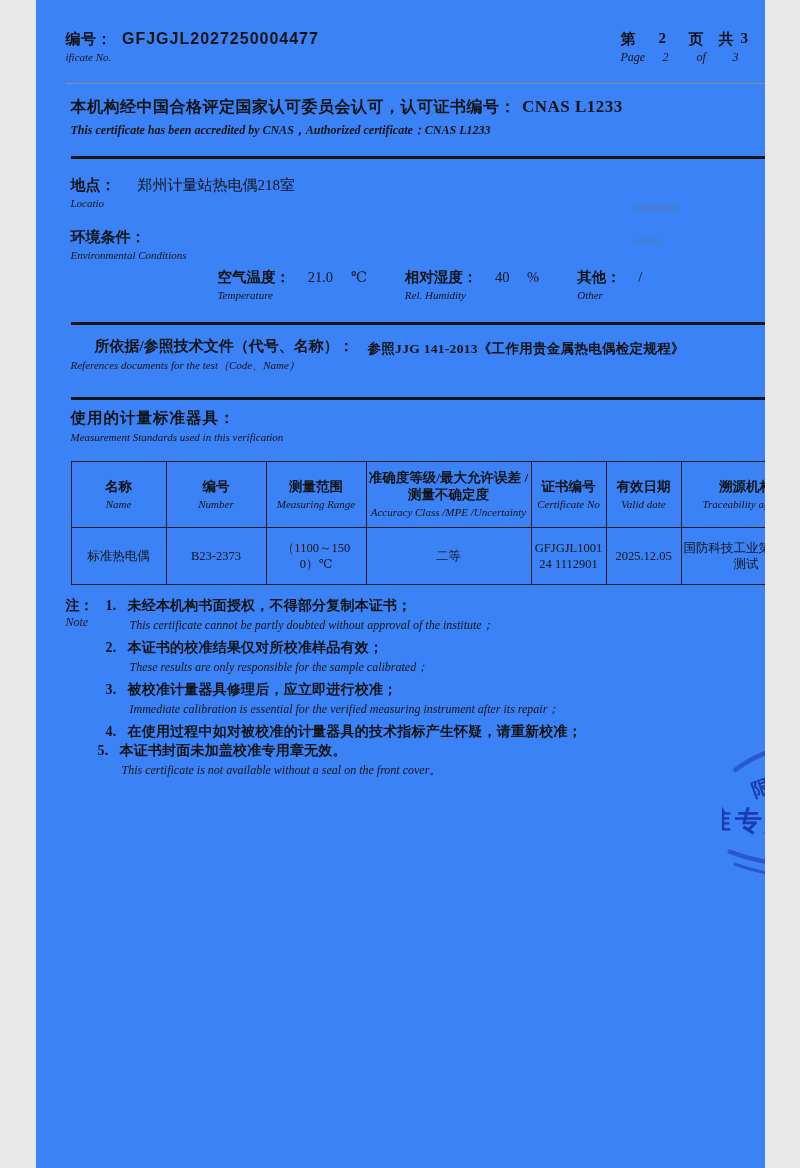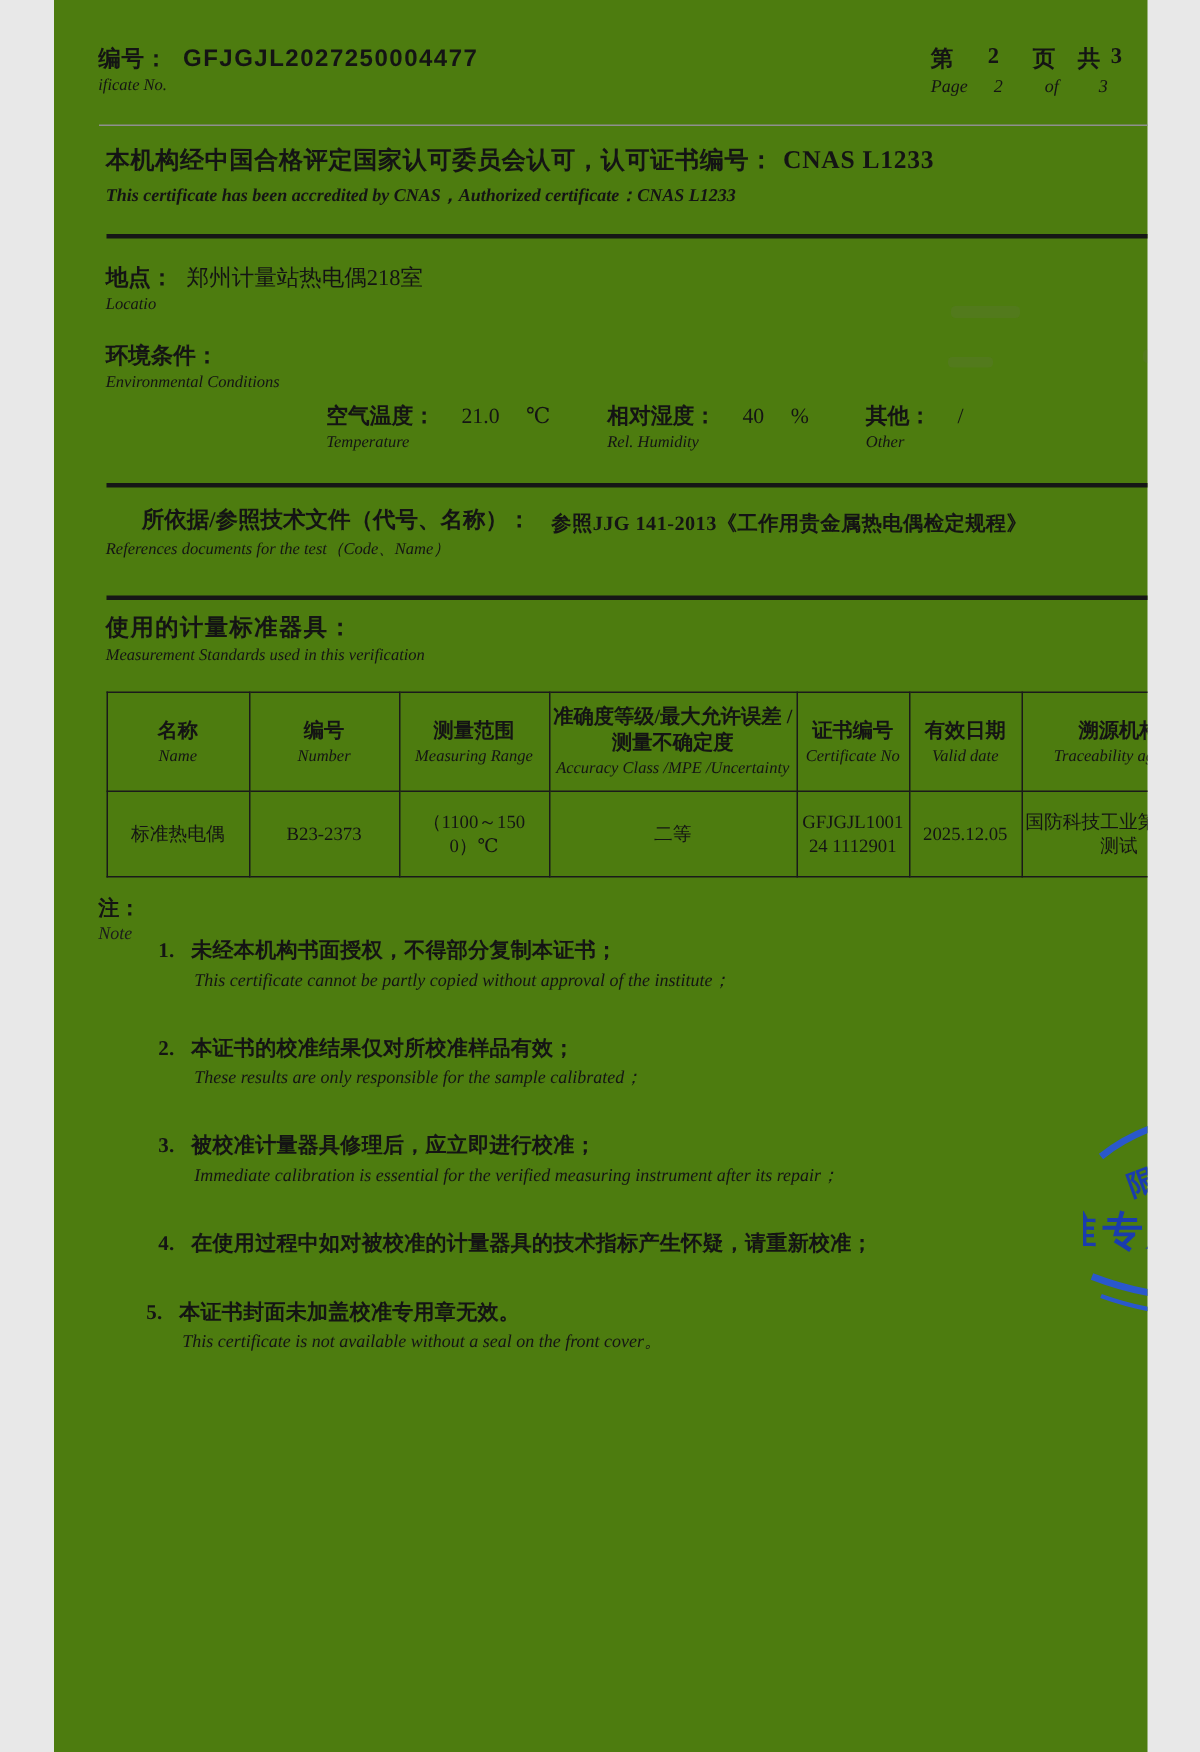--- a/index.html
+++ b/index.html
@@ -1,19 +1,19 @@
 <!DOCTYPE html>
 <html lang="zh"><head>
 <meta charset="utf-8">
 <style>
   * { margin:0; padding:0; box-sizing:border-box; }
   body { background:#e8e8e8; font-family:"Liberation Serif","DejaVu Serif",serif; }
   .page {
     position:relative; width:729px; height:1168px; margin:0 auto;
-    background:#4d7c0f; color:#141414; overflow:hidden;
+    background:#3b82f6; color:#141414; overflow:hidden;
   }
   .abs { position:absolute; }
   .en { font-style:italic; font-size:11px; color:#1c1c1c; }
   .rule { position:absolute; background:#161616; }
   .rule-faint { position:absolute; background:#8f8f8f; }
 
   
   .hdr-left { left:30px; top:30px; }
   .hdr-no-row { font-size:15px; font-weight:bold; letter-spacing:.5px; }
   .hdr-no-row .val { font-family:"Liberation Sans","DejaVu Sans",sans-serif; font-weight:bold; margin-left:10px; letter-spacing:1px; font-size:16px; }
@@ -26,21 +26,21 @@
   
   .accr { left:35px; top:97px; }
   .accr-zh { font-size:16px; font-weight:bold; letter-spacing:.5px; }
   .accr-zh .code { margin-left:6px; font-size:17px; }
   .accr-en { font-size:12px; font-style:italic; margin-top:4px;font-weight:bold; }
 
   
   .loc { left:35px; top:176px; }
   .loc-row { font-size:15px; }
   .loc-row .lbl { font-weight:bold; }
-  .loc-row .val { margin-left:9px; }
+  .loc-row .val { margin-left:22px; }
   .sub-en { font-size:11px; font-style:italic; margin-top:2px; }
   .env-title { left:35px; top:228px; }
   .env-title .t { font-size:15px; font-weight:bold; }
   .env-row { left:182px; top:268px; display:flex; }
   .env-item { margin-right:38px; }
   .env-line { font-size:14.5px; }
   .env-line .lbl { font-weight:bold; }
   .env-line .v { margin:0 14px; }
   .env-line .u {}
 
@@ -60,21 +60,21 @@
   .th-en { font-size:11px; font-style:italic; line-height:1.15; margin-top:2px; }
   .td-val { font-size:12.5px; line-height:1.3; word-break:break-all; }
 
   
   .notes { left:30px; top:597px; width:720px; font-size:14px; }
   .note-head { display:flex; }
   .note-col { width:40px; flex:none; }
   .note-col .zh { font-weight:bold; }
   .note-col .en { font-size:12px; }
   .note-items { flex:1; }
-  .note-zh { font-size:14px; font-weight:bold; letter-spacing:.2px;margin-top:28px; }
+  .note-zh { font-size:14px; font-weight:bold; letter-spacing:.2px; }
   .note-zh .n { display:inline-block; width:22px; font-weight:bold; }
   .note-en { font-size:12px; font-style:italic; margin:2px 0 5px 24px; }
   .note-item { margin-bottom:1px; }
 
   
   .seal { left:686px; top:733px; width:118px; height:150px; pointer-events:none; }
 
   
   .smudge { position:absolute; background:rgba(110,110,110,.14); border-radius:3px; }
 </style>
@@ -242,21 +242,21 @@
 
   <div class="abs notes">
     <div class="note-head">
       <div class="note-col">
         <div class="zh">注：</div>
         <div class="en">Note</div>
       </div>
       <div class="note-items">
         <div class="note-item">
           <div class="note-zh"><span class="n">1.</span><span>未经本机构书面授权，不得部分复制本证书；</span></div>
-          <div class="note-en">This certificate cannot be partly copied without approval of the institute；</div>
+          <div class="note-en">This certificate cannot be partly doubted without approval of the institute；</div>
         </div>
         <div class="note-item">
           <div class="note-zh"><span class="n">2.</span><span>本证书的校准结果仅对所校准样品有效；</span></div>
           <div class="note-en">These results are only responsible for the sample calibrated；</div>
         </div>
         <div class="note-item">
           <div class="note-zh"><span class="n">3.</span><span>被校准计量器具修理后，应立即进行校准；</span></div>
           <div class="note-en">Immediate calibration is essential for the verified measuring instrument after its repair；</div>
         </div>
         <div class="note-item">

